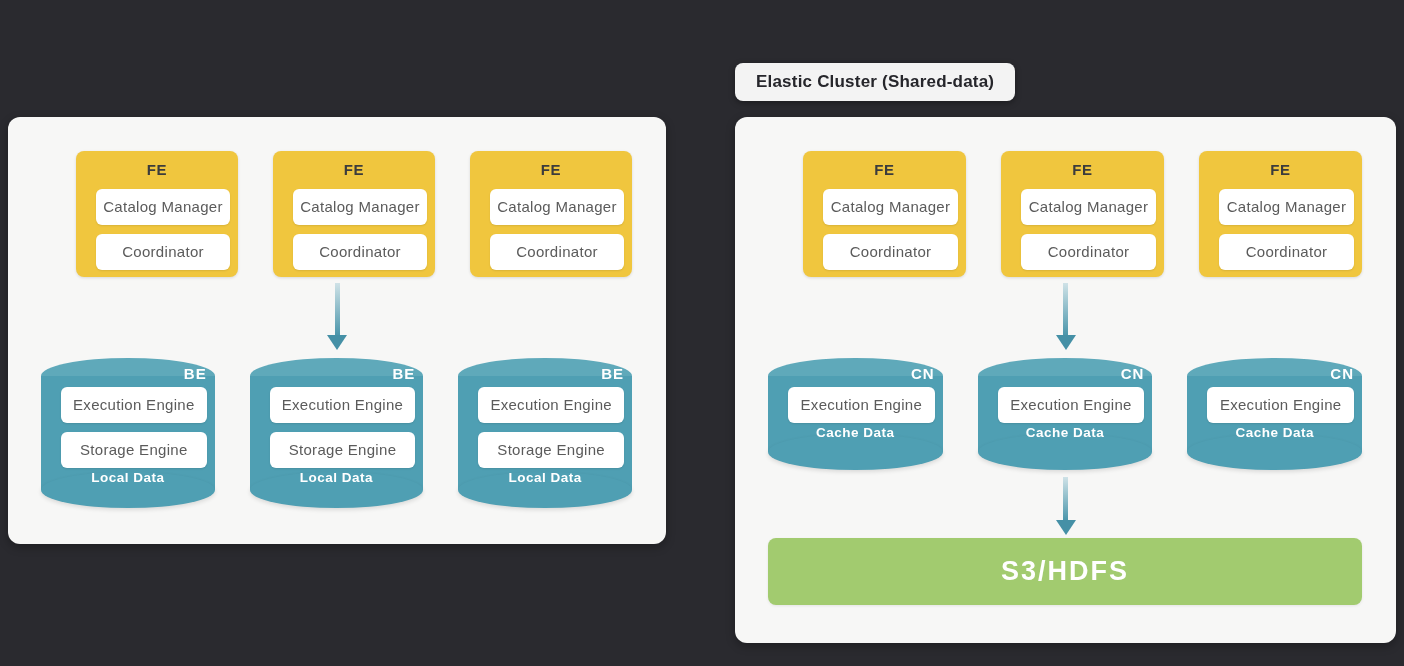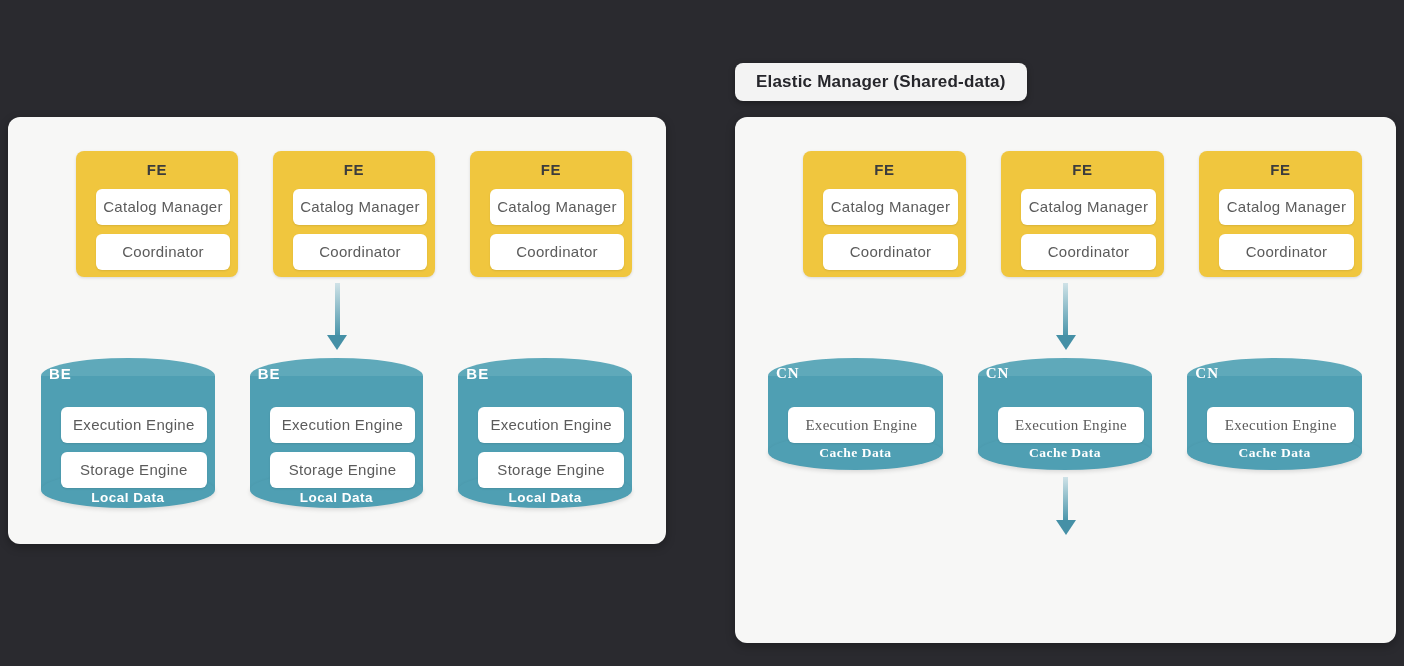--- a/index.html
+++ b/index.html
@@ -65,44 +65,44 @@
     color:#5b5b5b;
     font-size:15px;
     letter-spacing:0.3px;
     box-shadow:0 1px 2px rgba(0,0,0,0.10);
     overflow:hidden; white-space:nowrap;margin-left:12px;
   }
   .fe-card .chip + .chip { margin-top:9px; }
 
   .cylinder { position:relative; }
   .cylinder.be { height:150px; }
-  .cylinder.cn { height:112px;font-family:Liberation Serif, serif; }
+  .cylinder.cn { height:112px; }
   .cyl-top {
     position:absolute; top:0; left:0; right:0; height:36px;
     border-radius:50%;
     background:#5fa9ba;
   }
   .cyl-body {
     position:absolute; top:18px; bottom:18px; left:0; right:0;
     background:#4f9fb3;
   }
   .cyl-bottom {
     position:absolute; bottom:0; left:0; right:0; height:36px;
     border-radius:50%;
     background:#4f9fb3;
     box-shadow:0 2px 4px rgba(0,0,0,0.12);
   }
   .cyl-content { position:relative; z-index:1; padding:6px 8px 0; }
   .cyl-label {
-    text-align:left;
+    text-align:right;
     color:#ffffff;
     font-size:15px; font-weight:700;
     line-height:19px;
     letter-spacing:1px;
-    margin-bottom:24px;
+    margin-bottom:4px;
   }
   .cyl-content .chip + .chip { margin-top:9px;text-align:center; }
   .cyl-footer {
     text-align:center;
     color:#ffffff;
     font-size:13.5px; font-weight:700;
     letter-spacing:0.5px;
     margin-top:2px;
   }
 
@@ -201,21 +201,21 @@
         <div class="cyl-content">
           <div class="cyl-label">BE</div>
           <div class="chip">Execution Engine</div>
           <div class="chip">Storage Engine</div>
           <div class="cyl-footer">Local Data</div>
         </div>
       </div>
     </div>
   </div>
 
-  <div class="cluster-title" id="right-title">Elastic Manager (Shared-data)</div>
+  <div class="cluster-title" id="right-title">Elastic Cluster (Shared-data)</div>
 
   <div class="panel" id="right-panel">
 
     <div class="row fe-row">
       <div class="fe-card">
         <div class="fe-label">FE</div>
         <div class="chip">Catalog Manager</div>
         <div class="chip">Coordinator</div>
       </div>
       <div class="fe-card">
@@ -266,15 +266,16 @@
           <div class="cyl-footer">Cache Data</div>
         </div>
       </div>
     </div>
 
     <div class="arrow" id="arrow-right-cn-storage">
       <div class="arrow-shaft"></div>
       <div class="arrow-head"></div>
     </div>
 
+    <div class="storage-box">S3/HDFS</div>
   </div>
 
 </div>
 
 </body></html>

